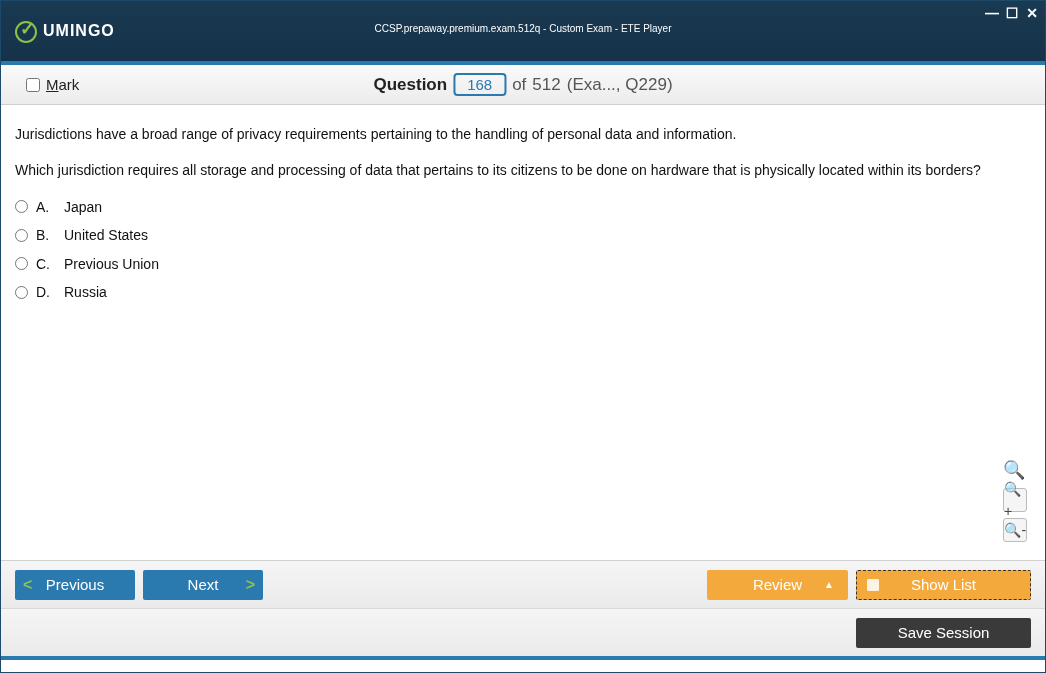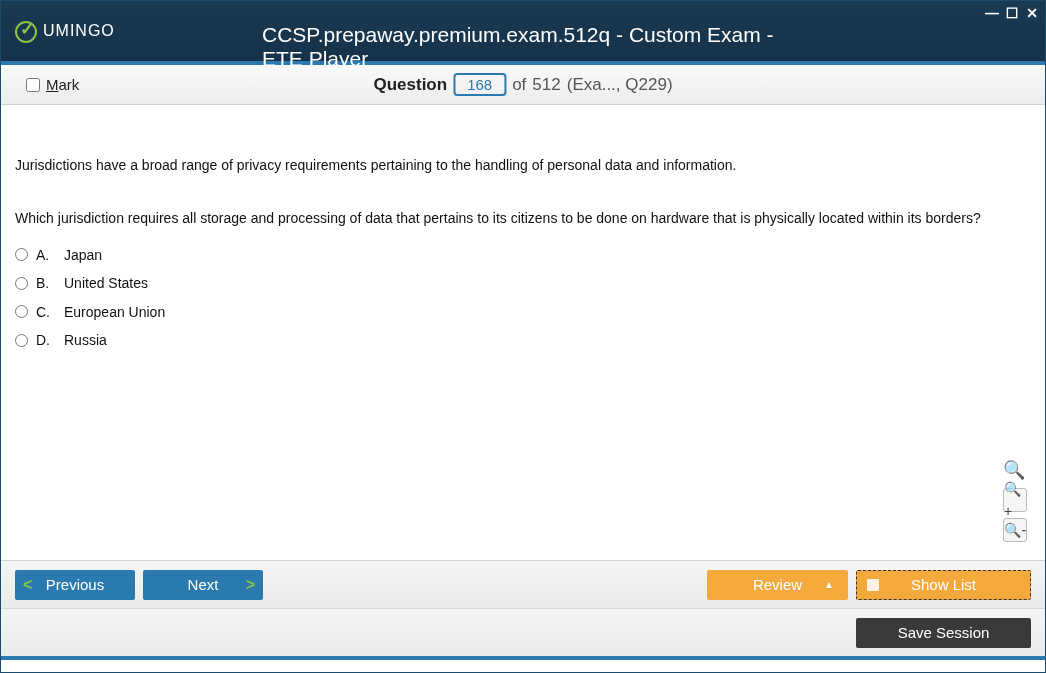--- a/index.html
+++ b/index.html
@@ -41,31 +41,31 @@
   content: "✓";
   position: absolute;
   left: 7px; top: -1px;
   font-size: 18px;
   color: #8bc34a;
   font-weight: bold;
 }
 .logo-text {
   color: #fff;
   font-size: 16px;
-  font-weight: 400;
+  font-weight: 700;
   letter-spacing: 1px;
   margin-left: 4px;
 }
 .app-title {
   position: absolute;
   left: 50%;
   transform: translateX(-50%);
   top: 22px;
   color: #fff;
-  font-size: 21px;
+  font-size: 10px;
 }
 .wincontrols {
   position: absolute;
   right: 6px;
   top: 4px;
   display: flex;
   gap: 6px;
   color: #fff;
   font-size: 14px;
   font-weight: bold;
@@ -113,21 +113,21 @@
 }
 .content {
   padding: 18px 14px;
   font-size: 14px;
   color: #111;
   line-height: 1.6;
   height: 455px;
   position: relative;
   background: #fff;
 }
-.content p { margin-bottom: 14px; margin-top: 31px; }
+.content p { margin-bottom: 14px; }
 .opts { margin-top: 10px; }
 .opt {
   display: flex;
   align-items: center;
   gap: 8px;
   margin-bottom: 6px;
   font-size: 14px;
   cursor: pointer;
 }
 .opt input { width:13px; height:13px; }
@@ -243,21 +243,21 @@
       <span>Japan</span>
     </label>
     <label class="opt">
       <input type="radio" name="ans" style="">
       <span class="letter">B.</span>
       <span>United States</span>
     </label>
     <label class="opt">
       <input type="radio" name="ans" style="">
       <span class="letter">C.</span>
-      <span>European Union</span>
+      <span>Previous Union</span>
     </label>
     <label class="opt">
       <input type="radio" name="ans" style="">
       <span class="letter">D.</span>
       <span>Russia</span>
     </label>
   </div>
   <div class="zoomtools">
     <div class="zsearch">🔍</div>
     <div class="zbtn">🔍+</div>

